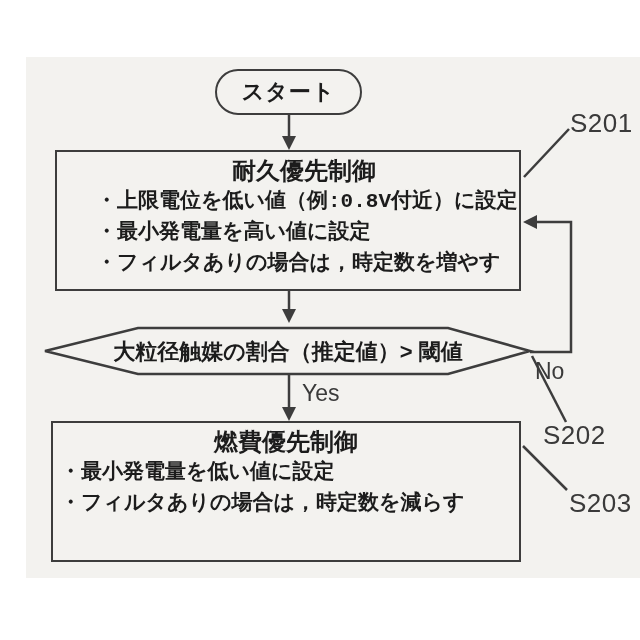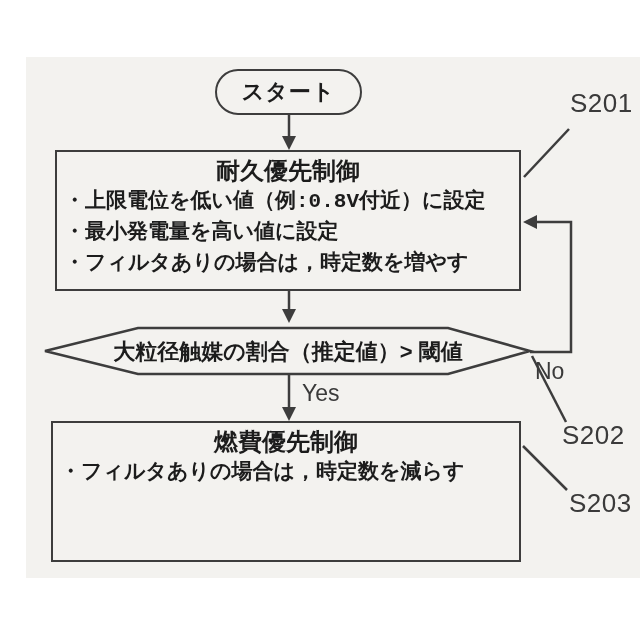--- a/index.html
+++ b/index.html
@@ -32,38 +32,38 @@
     font-size:22px;font-weight:600;letter-spacing:1px;
   }
   .process{width:466px;height:141px;padding-top:4px;}
   .process .title{
     text-align:center;font-size:24px;font-weight:700;line-height:30px;
   }
   .process .bullets{padding-left:7px;padding-right:4px;font-family:Liberation Mono, monospace;}
   .process .bullets div{
     font-size:21px;font-weight:600;line-height:31px;white-space:nowrap;
   }
-  .box1{left:37px;top:150px;}
+  .box1{left:37px;top:150px;padding-left:32px;}
   .box2{left:33px;top:421px;width:470px;}
   .decision-text{
     position:absolute;left:30px;top:337px;width:480px;height:30px;
     display:flex;align-items:center;justify-content:center;
     font-size:22px;font-weight:600;color:var(--text);white-space:nowrap;
   }
   .edge-label{
     position:absolute;color:var(--label);font-size:23px;font-weight:400;
   }
   .yes{left:284px;top:380px;}
   .no{left:517px;top:358px;}
   .step-label{
     position:absolute;color:var(--label);font-size:26px;font-weight:400;
     letter-spacing:0.5px;
   }
-  .s201{left:552px;top:88px;}
-  .s202{left:544px;top:420px;}
+  .s201{left:552px;top:108px;}
+  .s202{left:525px;top:420px;}
   .s203{left:551px;top:488px;}
 </style>
 </head>
 <body>
 
 <div class="canvas">
 
   <div class="scan-page"></div>
 
   <svg class="connectors" viewBox="0 0 640 640">
@@ -98,20 +98,21 @@
       <div>・最小発電量を高い値に設定</div>
       <div>・フィルタありの場合は，時定数を増やす</div>
     </div>
   </div>
 
   <div class="decision-text">大粒径触媒の割合（推定値）&gt; 閾値</div>
 
   <div class="node process box2">
     <div class="title">燃費優先制御</div>
     <div class="bullets">
+      <div>・最小発電量を低い値に設定</div>
       <div>・フィルタありの場合は，時定数を減らす</div>
     </div>
   </div>
 
   <div class="edge-label yes">Yes</div>
   <div class="edge-label no">No</div>
 
   <div class="step-label s201">S201</div>
   <div class="step-label s202">S202</div>
   <div class="step-label s203">S203</div>

